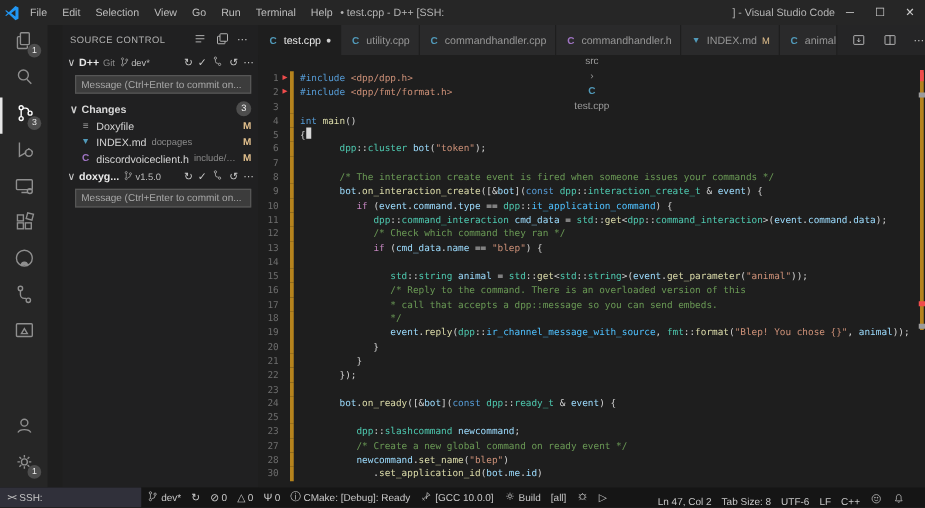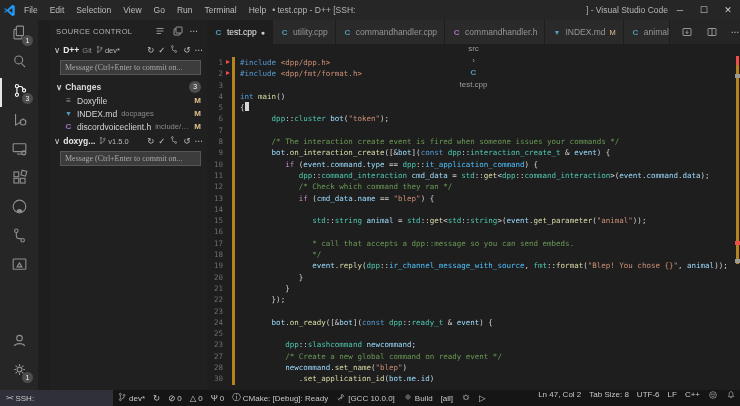--- a/index.html
+++ b/index.html
@@ -36,21 +36,21 @@
   .sb-act { color:#c5c5c5; padding:0 3px; font-size:10px; display:flex; align-items:center; }
   .sb-act svg { width:12px; height:12px; }
   .repo-row { height:16px; display:flex; align-items:center; padding:0 4px; gap:3px; white-space:nowrap; overflow:hidden; }
   .chev { color:#cccccc; font-size:8px; }
   .repo-name { font-weight:bold; color:#e8e8e8; }
   .repo-scm { color:#8a8a8a; font-size:7.5px; }
   .repo-branch { display:flex; align-items:center; gap:1px; color:#bbbbbb; font-size:7.5px; }
   .repo-actions { margin-left:auto; display:flex; gap:4px; color:#c5c5c5; font-size:9px; align-items:center; }
   .msg-box { margin:2px 6px 4px 10px; }
   .msg-box input { width:100%; height:15px; background:#3c3c3c; border:1px solid #565656; color:#bdbdbd;
-                   font-size:8px; padding:0 4px; font-family:Liberation Serif, serif; }
+                   font-size:8px; padding:0 4px; font-family:Liberation Sans, sans-serif; }
   .msg-box input::placeholder { color:#a8a8a8; }
   .section-row { height:15px; display:flex; align-items:center; padding:0 6px; gap:3px; font-weight:bold; color:#d8d8d8; }
   .sec-badge { margin-left:auto; min-width:12px; height:12px; border-radius:7px; background:#4d4d4d; color:#eee;
                font-size:7.5px; font-weight:normal; display:flex; align-items:center; justify-content:center; padding:0 3px; }
   .file-row { height:13px; display:flex; align-items:center; padding:0 6px 0 14px; gap:4px; white-space:nowrap; overflow:hidden; }
   .file-name { color:#d4d4d4; }
   .file-desc { color:#8a8a8a; font-size:7.5px; overflow:hidden; text-overflow:ellipsis; flex:1; }
   .file-status { margin-left:auto; color:#e2c08d; font-weight:bold; font-size:8px; }
   .ficon { width:9px; text-align:center; font-size:8px; font-weight:bold; flex:0 0 auto; }
   .ficon.cpp { color:#519aba; } .ficon.h { color:#a074c4; } .ficon.md { color:#519aba; font-size:7px; } .ficon.doxy { color:#9a9a9a; }
@@ -87,21 +87,21 @@
   .ruler .g1 { position:absolute; right:0;   top:18px; width:5px; height:4px; background:#9b9b9b; }
   .ruler .r2 { position:absolute; right:0;   top:185px; width:5px; height:4px; background:#f14c4c; }
   .ruler .g2 { position:absolute; right:0;   top:203px; width:5px; height:4px; background:#9b9b9b; }
 
   
   .statusbar { height:16px; background:#151515; display:flex; align-items:stretch; color:#c8c8c8; font-size:8px; flex:0 0 auto; }
   .sb-remote { width:113px; background:#30303a; display:flex; align-items:center; gap:3px; padding:0 6px; }
   .st-item { display:flex; align-items:center; gap:2px; padding:0 4px; white-space:nowrap; }
   .st-item svg { width:10px; height:10px; }
   .st-left { display:flex; align-items:center; }
-  .st-right { margin-left:auto; display:flex; align-items:flex-start; padding-right:0; }
+  .st-right { margin-left:auto; display:flex; align-items:flex-end; padding-right:12px; }
   .glyph-ic { font-size:8.5px; }
   .remote-ic { font-family:"DejaVu Sans Mono",monospace; font-size:7px; letter-spacing:-1px; }
 </style>
 </head>
 <body>
 
 <div class="app">
 
   <div class="titlebar">
     <span class="tb-logo">
@@ -443,20 +443,21 @@
             <div class="code-line">
               <span class="ln">15</span>
               <span class="glyph"></span>
               <span class="gbar"></span>
               <pre><span class="tk-p">                </span><span class="tk-t">std</span><span class="tk-p">::</span><span class="tk-t">string</span><span class="tk-p"> </span><span class="tk-v">animal</span><span class="tk-p"> = </span><span class="tk-t">std</span><span class="tk-p">::</span><span class="tk-fn">get</span><span class="tk-p">&lt;</span><span class="tk-t">std</span><span class="tk-p">::</span><span class="tk-t">string</span><span class="tk-p">&gt;(</span><span class="tk-v">event</span><span class="tk-p">.</span><span class="tk-fn">get_parameter</span><span class="tk-p">(</span><span class="tk-s">"animal"</span><span class="tk-p">));</span></pre>
             </div>
             <div class="code-line">
               <span class="ln">16</span>
               <span class="glyph"></span>
               <span class="gbar"></span>
+              <pre><span class="tk-p">                </span><span class="tk-c">/* Reply to the command. There is an overloaded version of this</span></pre>
             </div>
             <div class="code-line">
               <span class="ln">17</span>
               <span class="glyph"></span>
               <span class="gbar"></span>
               <pre><span class="tk-p">                </span><span class="tk-c">* call that accepts a dpp::message so you can send embeds.</span></pre>
             </div>
             <div class="code-line">
               <span class="ln">18</span>
               <span class="glyph"></span>

